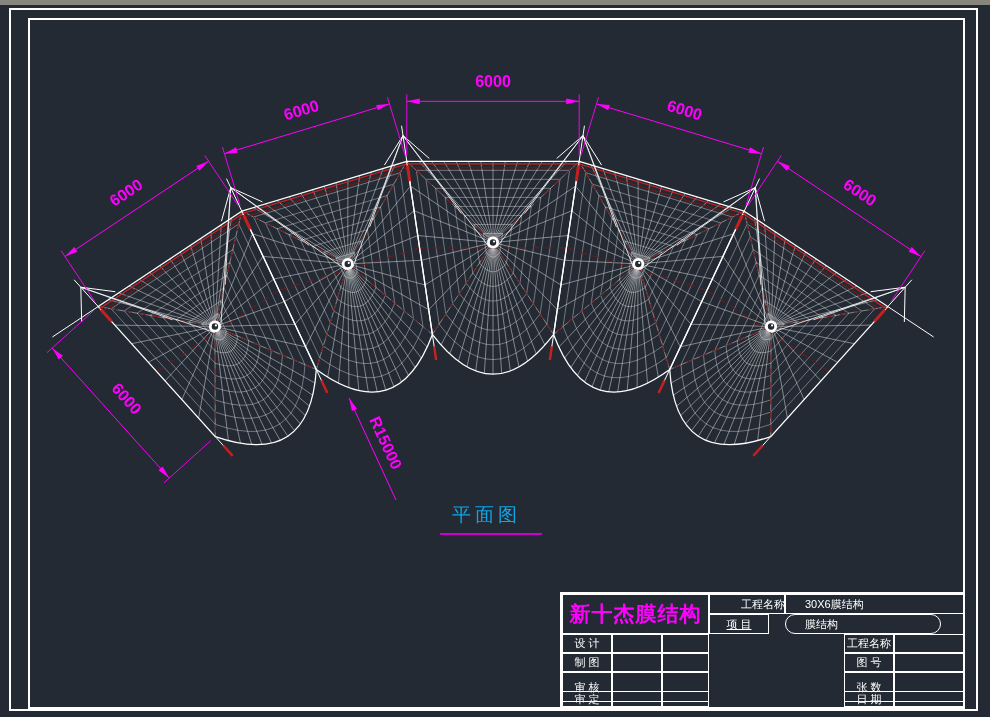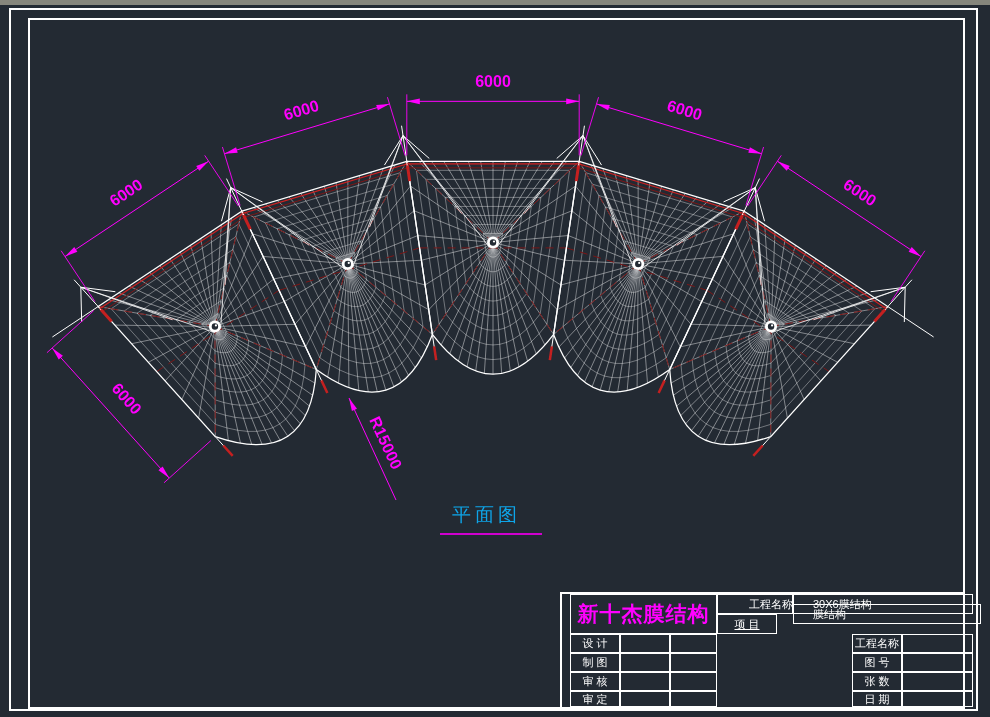--- a/index.html
+++ b/index.html
@@ -10,34 +10,34 @@
   #frame-outer{left:9px;top:8px;width:965px;height:699px;}
   #frame-inner{left:28px;top:18px;width:933px;height:687px;}
   #cad{position:absolute;left:0;top:0;}
   #watermark{position:absolute;left:348px;top:313px;color:#f0e43c;font-size:31px;font-weight:bold;
     letter-spacing:1px;white-space:nowrap;}
   #plan-label{position:absolute;left:452px;top:502px;color:#0ea5e9;font-size:19px;letter-spacing:4px;white-space:nowrap;}
   #plan-underline{position:absolute;left:440px;top:533px;width:102px;height:2px;background:#cf00cf;}
   
   #tb{position:absolute;left:560px;top:592px;width:405px;height:117px;border:2px solid #fff;box-sizing:border-box;}
   .cell{position:absolute;border:1px solid #fff;box-sizing:border-box;color:#fff;font-size:11px;
-    display:flex;align-items:center;justify-content:center;white-space:nowrap;overflow:hidden;margin-left:8px;}
+    display:flex;align-items:center;justify-content:center;white-space:nowrap;overflow:hidden;}
   .cell.left{justify-content:flex-start;padding-left:19px;}
   #tb-company{left:0;top:0;width:147px;height:40px;color:#ff00ff;font-size:21px;font-weight:bold;letter-spacing:1px;}
   #tb-projlabel{left:147px;top:0;width:76px;height:20px;padding-left:32px;}
   #tb-projval{left:223px;top:0;width:180px;height:20px;}
   #tb-itemlabel{left:147px;top:20px;width:60px;height:20px;text-decoration:underline;}
-  #tb-itemval{left:223px;top:10px;width:188px;height:20px;}
+  #tb-itemval{left:223px;top:20px;width:156px;height:20px;border-radius:10px;}
   #tb-center{left:147px;top:40px;width:135px;height:73px;font-size:18px;letter-spacing:3px;}
   .tbl-label{left:0;width:50px;}
   .tbl-c2{left:50px;width:50px;}
   .tbl-c3{left:100px;width:47px;}
   .tbr-label{left:282px;width:50px;}
   .tbr-val{left:332px;width:71px;}
-  .r0{top:40px;height:19px}.r1{top:59px;height:19px}.r2{top:78px;height:19px}.r3{top:97px;height:16px}
+  .r0{top:40px;height:19px}.r1{top:59px;height:19px}.r2{top:78px;height:30px}.r3{top:97px;height:16px}
 </style>
 </head>
 <body>
 
 <div id="screen">
   <div id="topstrip"></div>
   <div id="frame-outer" class="frame"></div>
   <div id="frame-inner" class="frame"></div>
 
   <svg id="cad" width="990" height="717">

